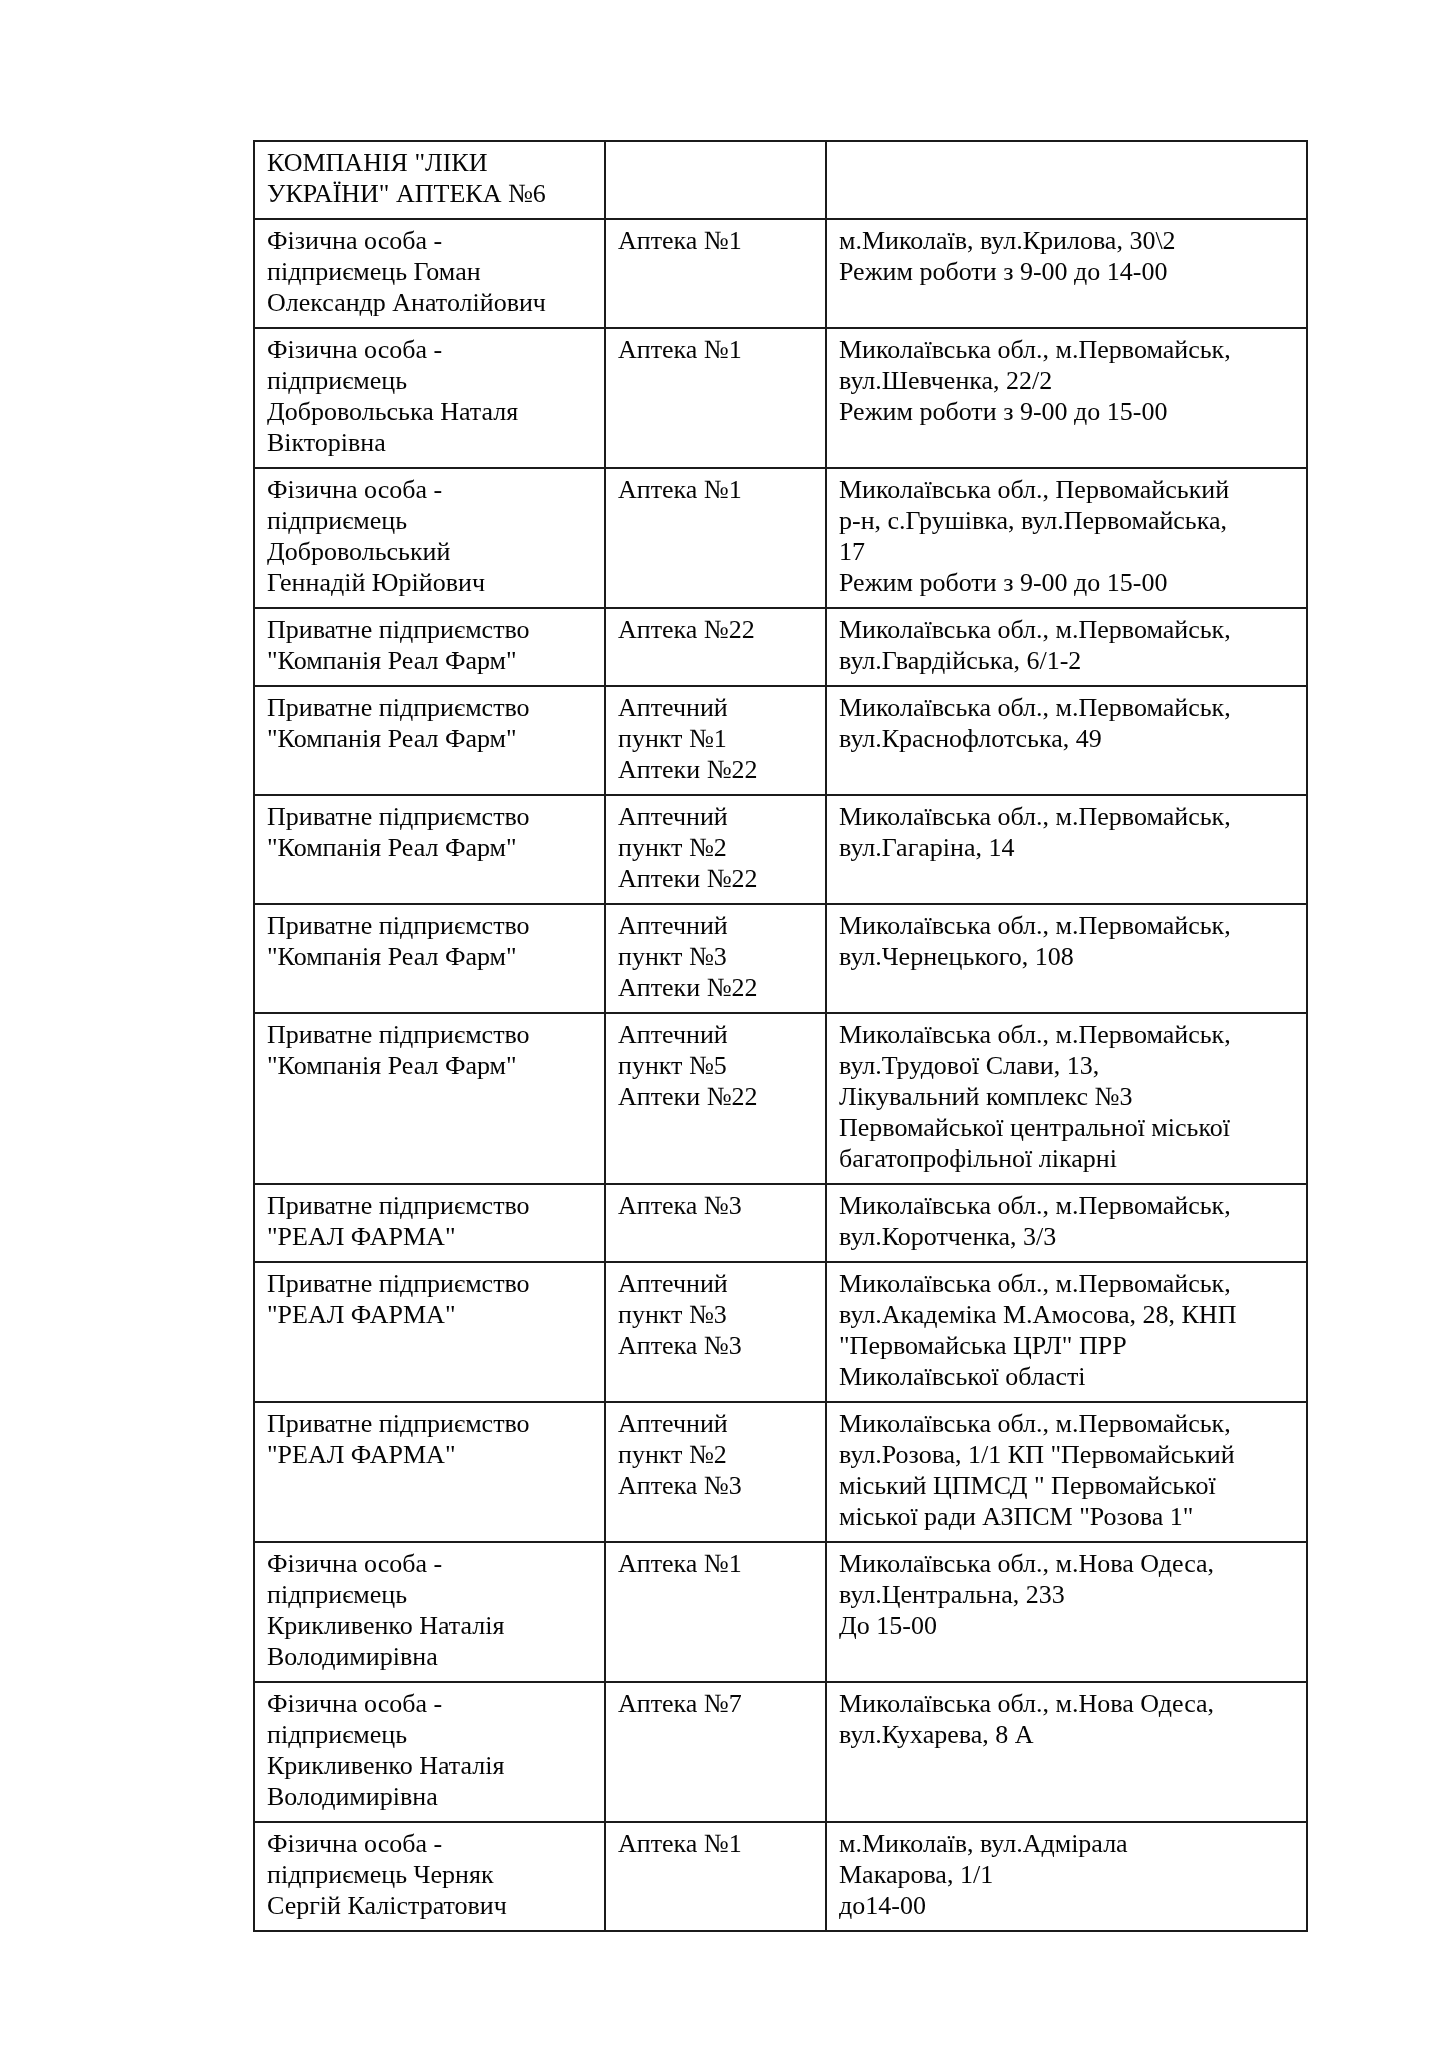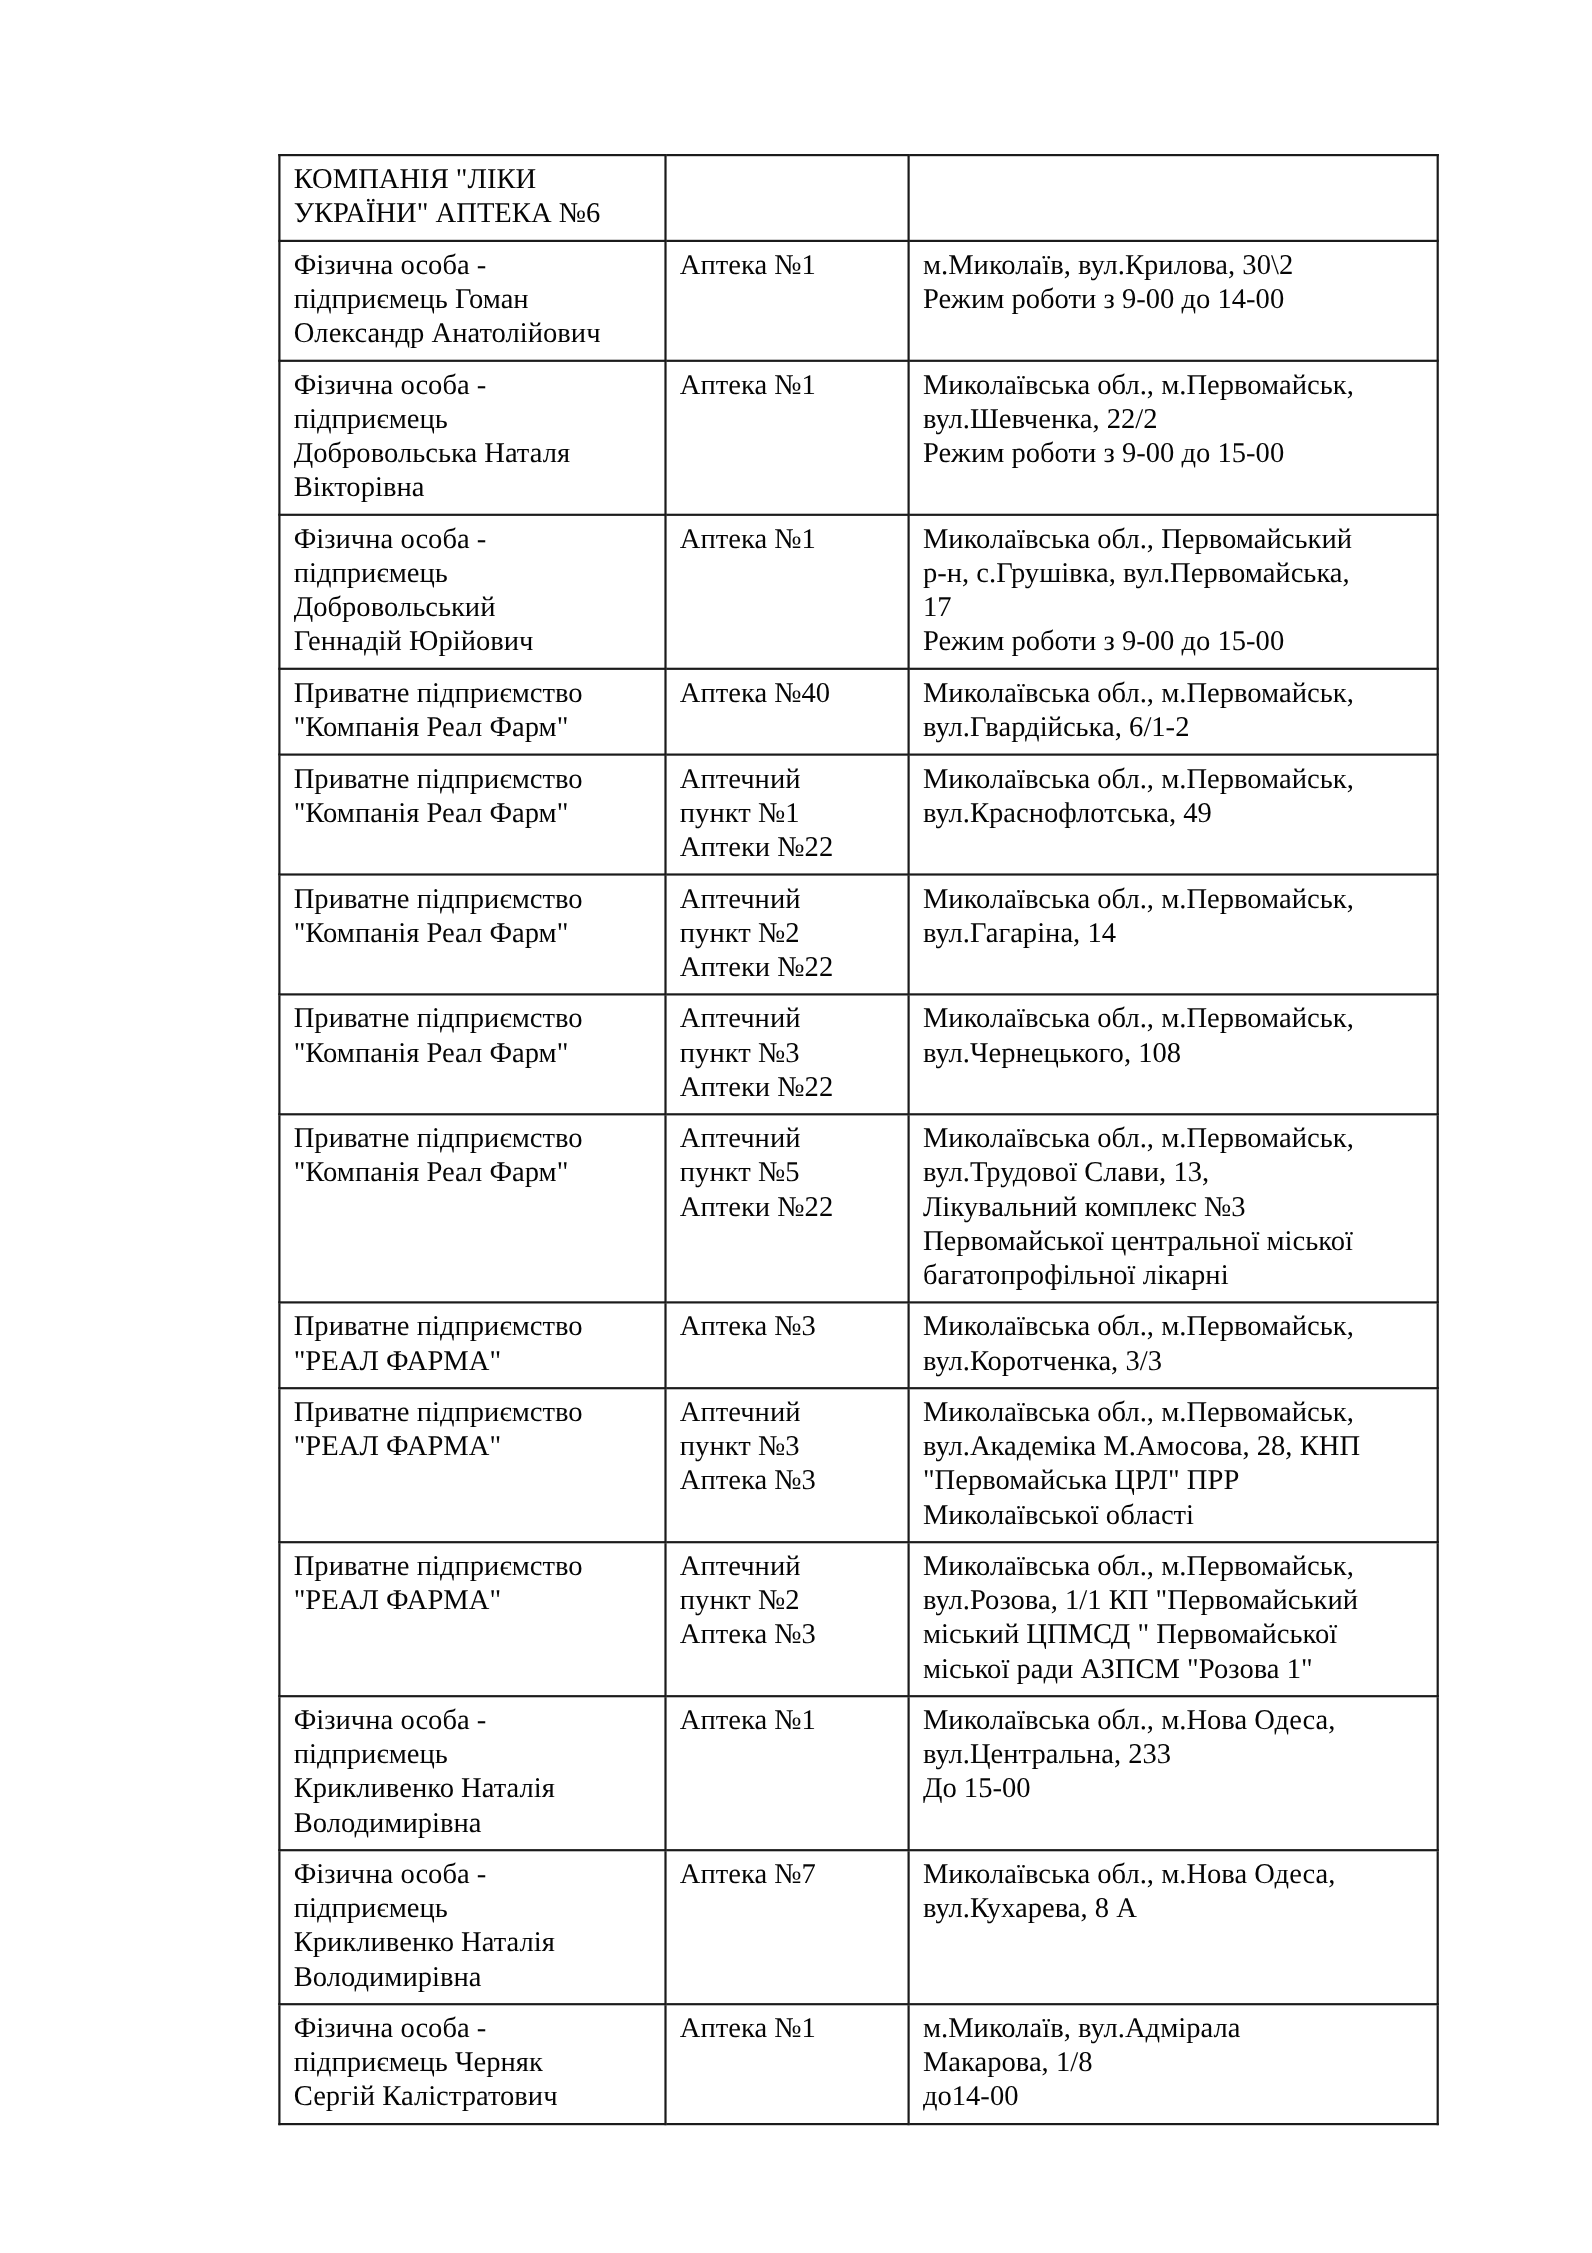--- a/index.html
+++ b/index.html
@@ -76,21 +76,21 @@
 Геннадій Юрійович</td>
     <td class="col-pharmacy">Аптека №1</td>
     <td class="col-address">Миколаївська обл., Первомайський
 р-н, с.Грушівка, вул.Первомайська,
 17
 Режим роботи з 9-00 до 15-00</td>
   </tr>
         <tr>
     <td class="col-entity">Приватне підприємство
 "Компанія Реал Фарм"</td>
-    <td class="col-pharmacy">Аптека №40</td>
+    <td class="col-pharmacy">Аптека №22</td>
     <td class="col-address">Миколаївська обл., м.Первомайськ,
 вул.Гвардійська, 6/1-2</td>
   </tr>
         <tr>
     <td class="col-entity">Приватне підприємство
 "Компанія Реал Фарм"</td>
     <td class="col-pharmacy">Аптечний
 пункт №1
 Аптеки №22</td>
     <td class="col-address">Миколаївська обл., м.Первомайськ,
@@ -173,18 +173,18 @@
     <td class="col-pharmacy">Аптека №7</td>
     <td class="col-address">Миколаївська обл., м.Нова Одеса,
 вул.Кухарева, 8 А</td>
   </tr>
         <tr>
     <td class="col-entity">Фізична особа -
 підприємець Черняк
 Сергій Калістратович</td>
     <td class="col-pharmacy">Аптека №1</td>
     <td class="col-address">м.Миколаїв, вул.Адмірала
-Макарова, 1/8
+Макарова, 1/1
 до14-00</td>
   </tr>
       </tbody>
   </table>
 </div>
 
 </body></html>

